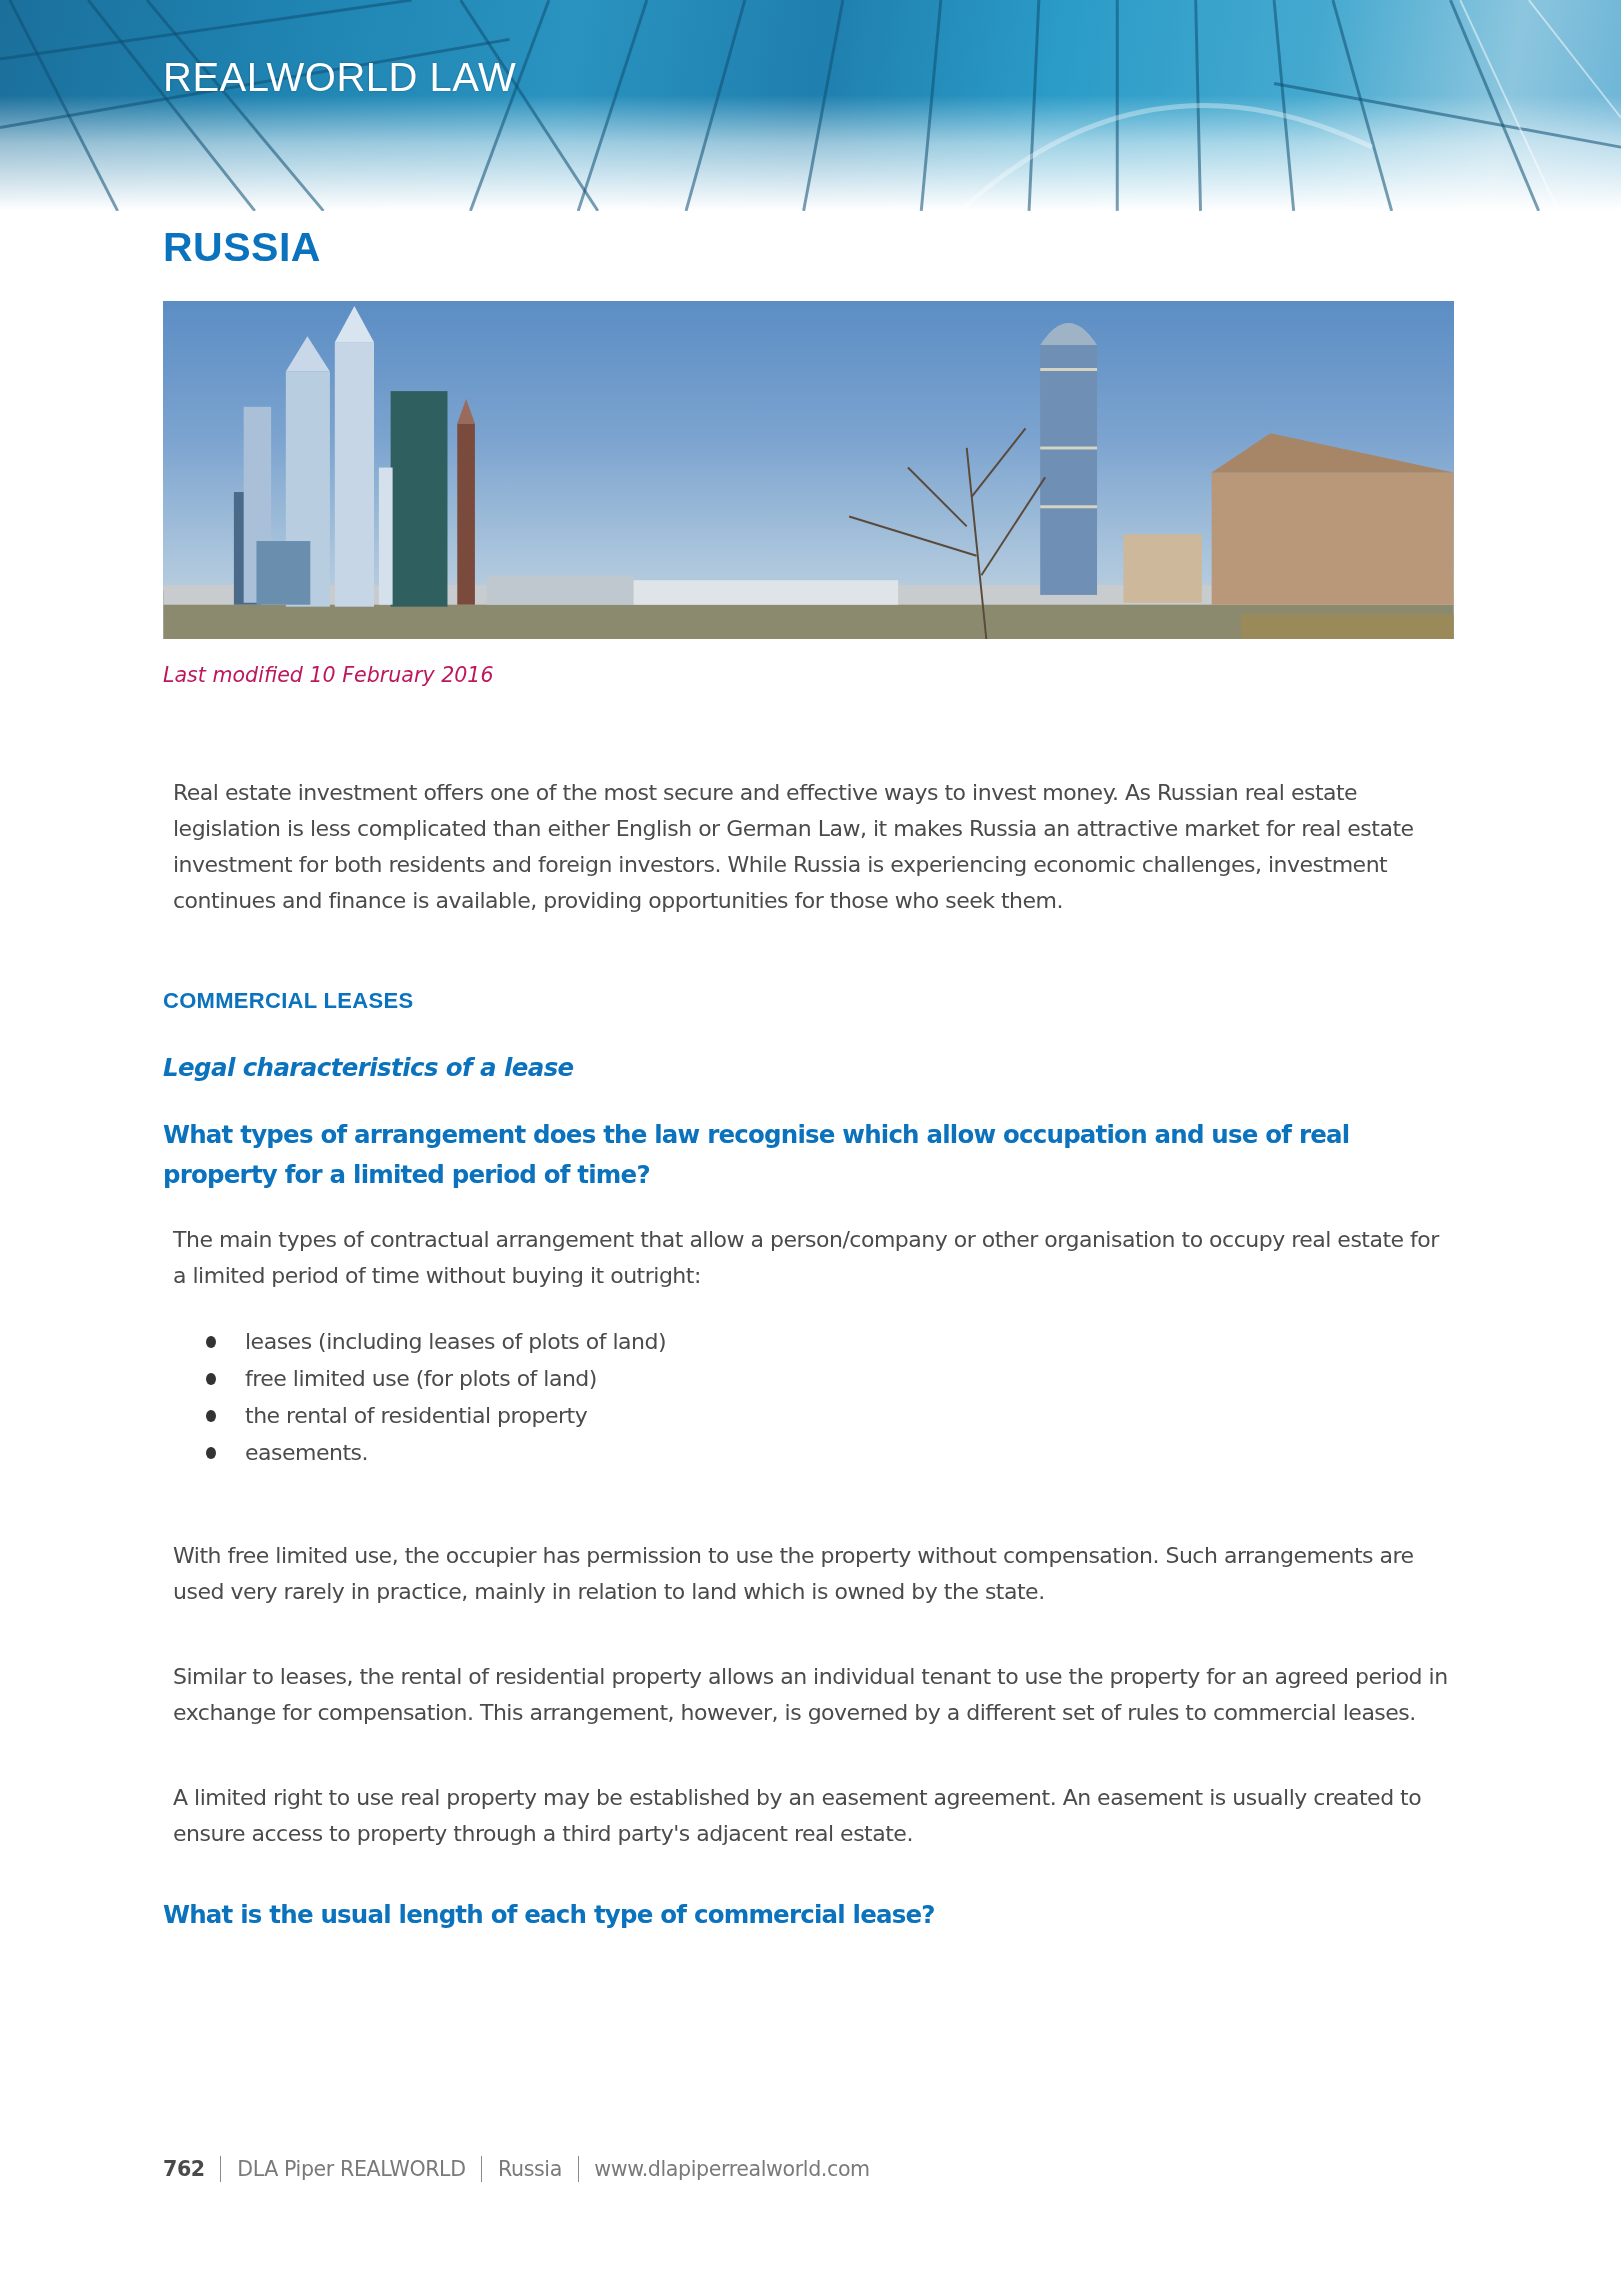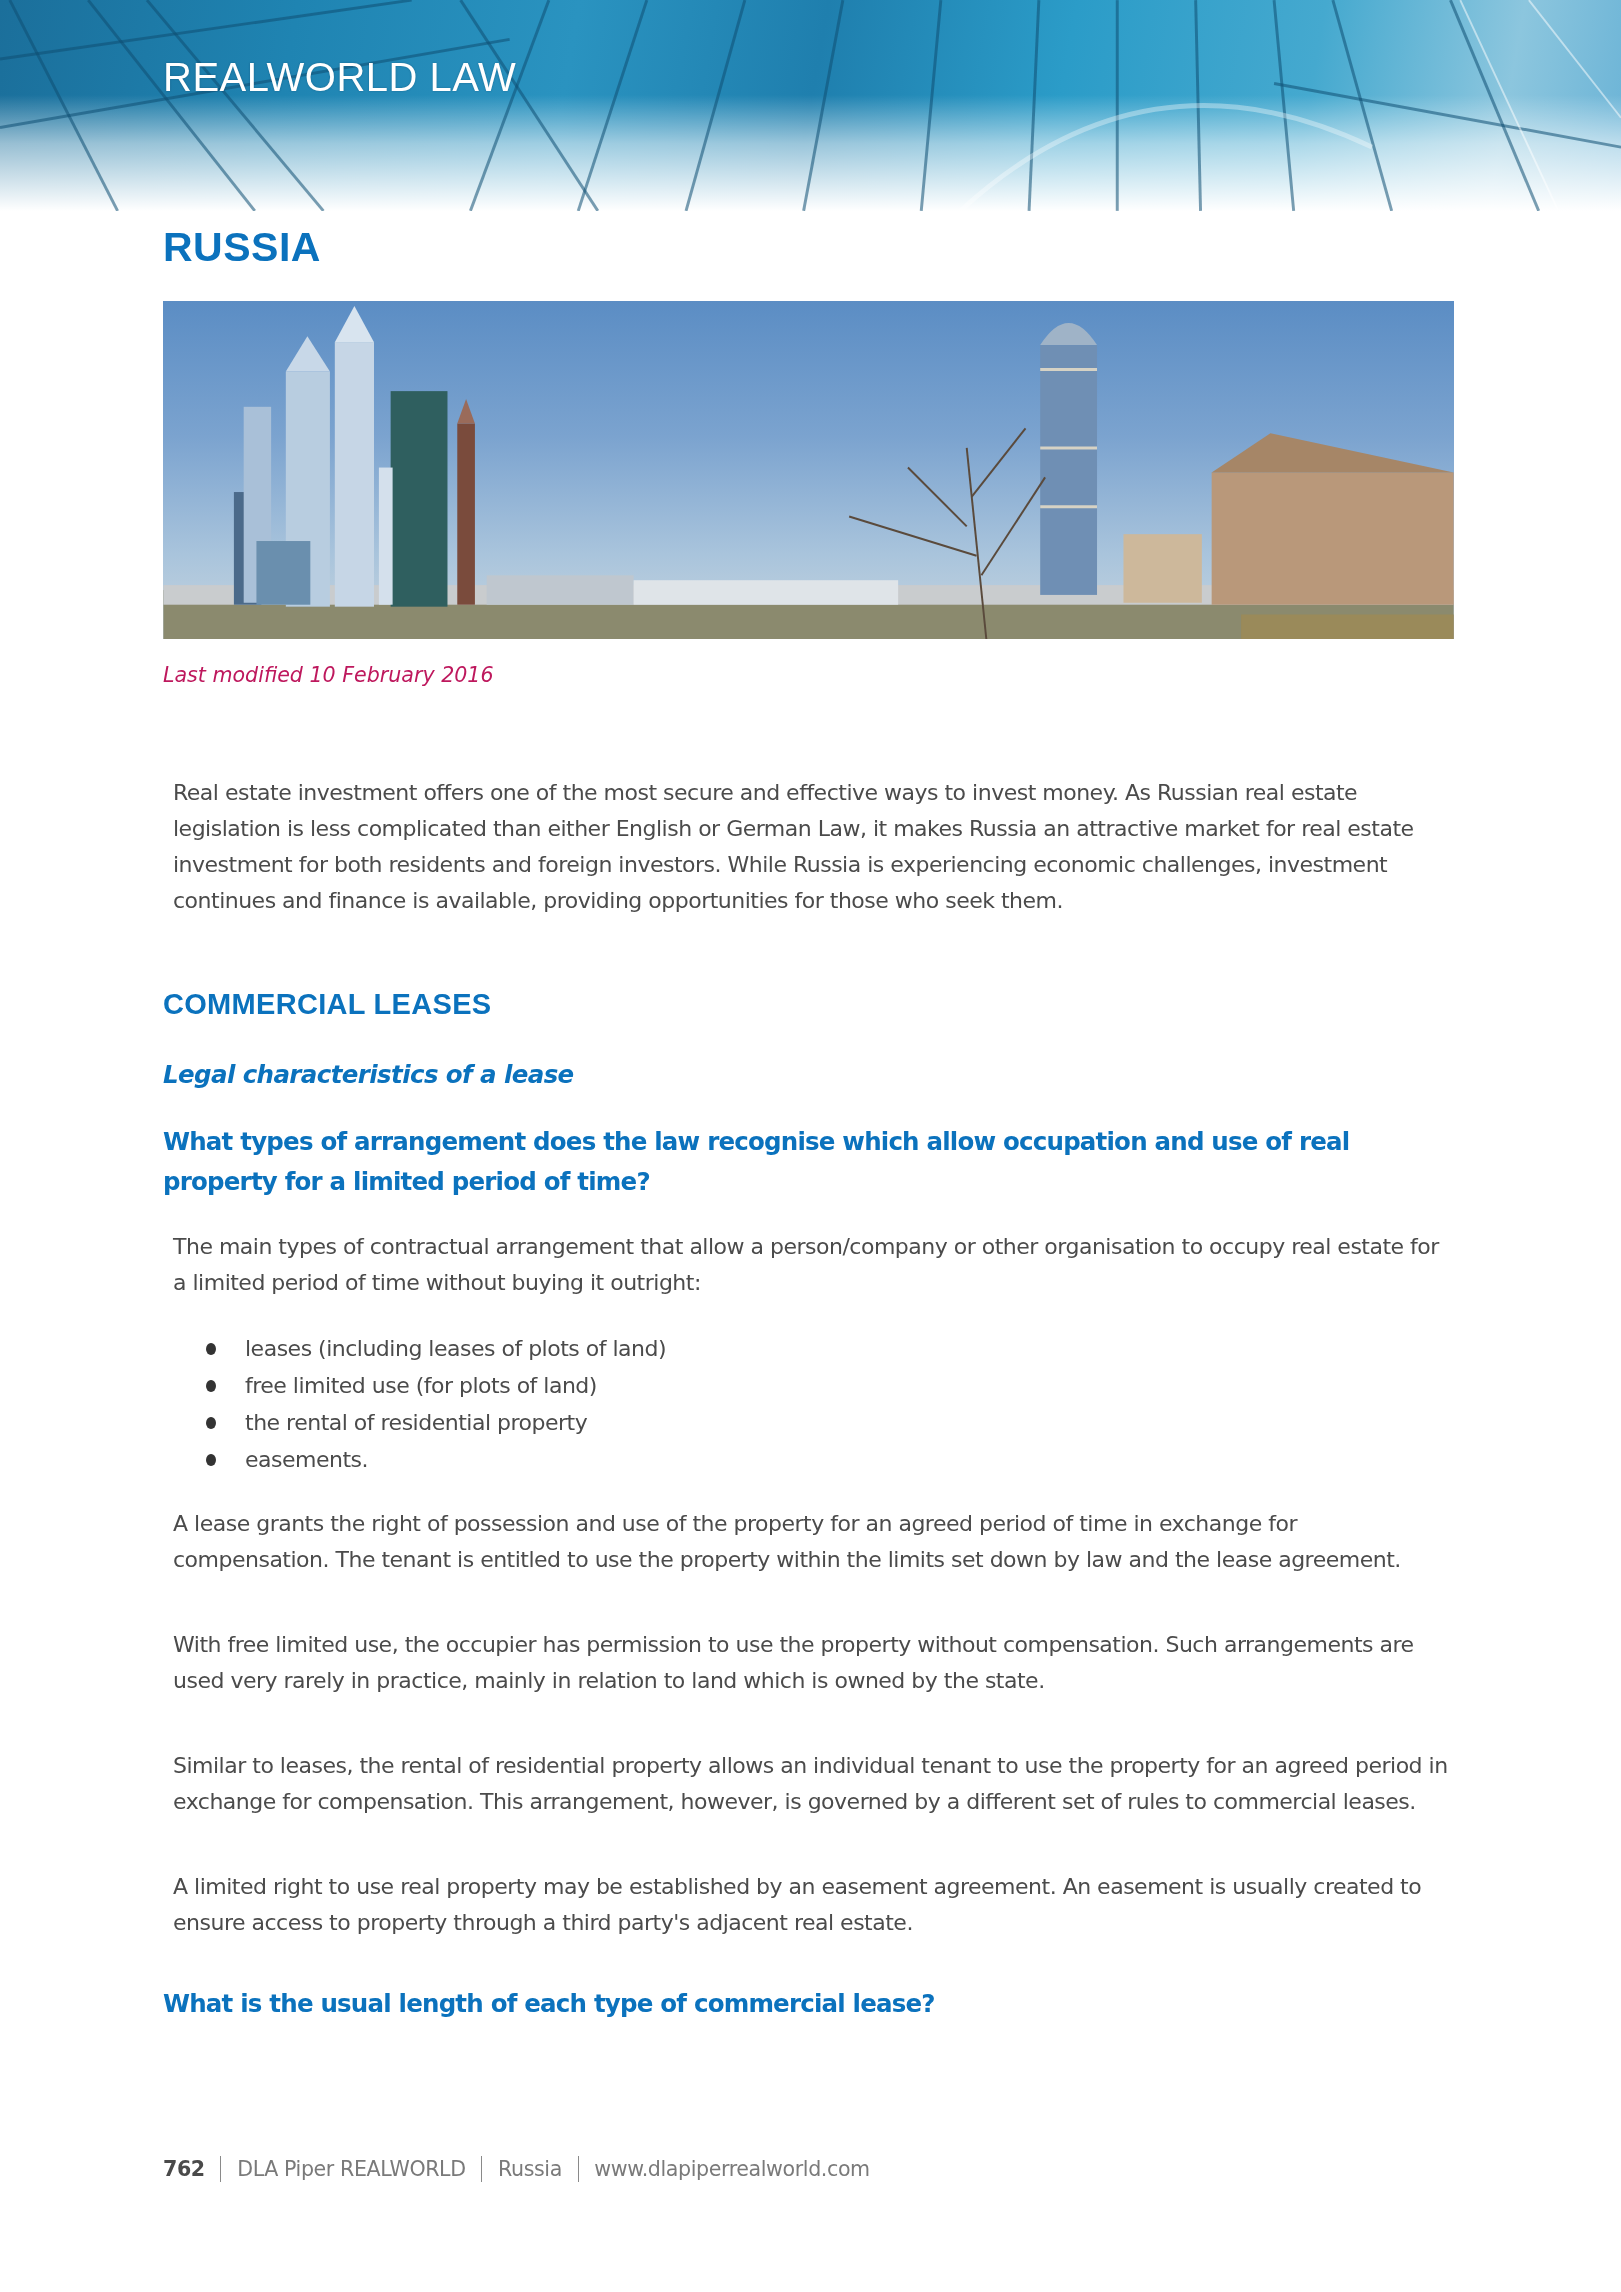--- a/index.html
+++ b/index.html
@@ -43,21 +43,21 @@
     }
     
     .content { position: absolute; left: 163px; top: 765px; width: 1304px; }
     .p {
       font-family: "DejaVu Sans", sans-serif; font-size: 22px; line-height: 36px;
       color: #4b4b4b; margin: 10px; letter-spacing: -0.5px;
     }
     .intro { margin-bottom: 69px; }
     .section-heading {
       font-family: "Liberation Sans", sans-serif; font-weight: bold;
-      font-size: 29px; color: #0b72bd; margin: 0 0 39px 0; letter-spacing: 0.3px;
+      font-size: 22px; color: #0b72bd; margin: 0 0 39px 0; letter-spacing: 0.3px;
     }
     .subsection-heading {
       font-family: "DejaVu Sans", sans-serif; font-style: italic;
       font-size: 24.5px; color: #0b72bd; margin: 0 0 33px 0; letter-spacing: -0.6px;
     }
     .question {
       font-family: "DejaVu Sans", sans-serif; font-size: 24.5px; line-height: 40px;
       color: #0b72bd; margin: 0 0 27.4px 0; letter-spacing: -0.8px;
     }
     .list { list-style: none; margin: 29px 0 27.4px 0; padding: 0 0 0 43px; }
@@ -172,21 +172,20 @@
 
   <p class="p">The main types of contractual arrangement that allow a person/company or other organisation to occupy real estate for a limited period of time without buying it outright:</p>
 
   <ul class="list">
     <li><span class="bullet"></span><span>leases (including leases of plots of land)</span></li>
     <li><span class="bullet"></span><span>free limited use (for plots of land)</span></li>
     <li><span class="bullet"></span><span>the rental of residential property</span></li>
     <li><span class="bullet"></span><span>easements.</span></li>
   </ul>
 
-  <p class="p">A lease grants the right of possession and use of the property for an agreed period of time in exchange for compensation. The tenant is entitled to use the property within the limits set down by law and the lease agreement.</p>
   <div class="gap"></div>
   <p class="p">With free limited use, the occupier has permission to use the property without compensation. Such arrangements are used very rarely in practice, mainly in relation to land which is owned by the state.</p>
   <div class="gap"></div>
   <p class="p">Similar to leases, the rental of residential property allows an individual tenant to use the property for an agreed period in exchange for compensation. This arrangement, however, is governed by a different set of rules to commercial leases.</p>
   <div class="gap"></div>
   <p class="p">A limited right to use real property may be established by an easement agreement. An easement is usually created to ensure access to property through a third party's adjacent real estate.</p>
   <div class="gap-big"></div>
   <h4 class="question">What is the usual length of each type of commercial lease?</h4>
 </div>
 

